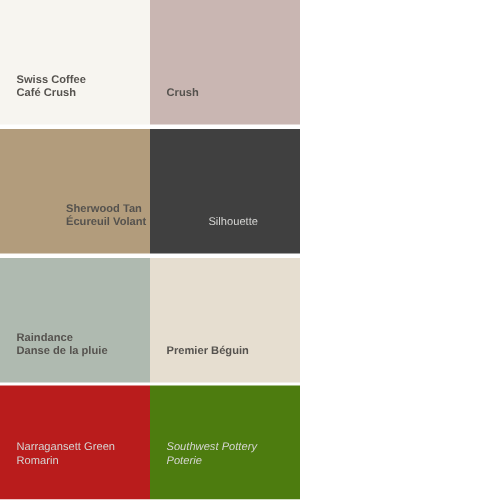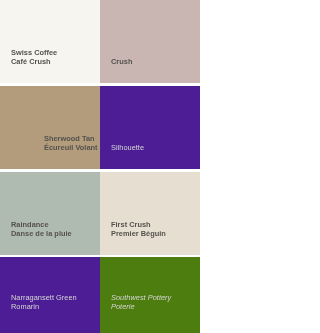--- a/index.html
+++ b/index.html
@@ -85,42 +85,41 @@
         </div>
       </div>
     </div>
     <div class="swatch-row row-1">
       <div class="swatch dark-text" style="background: rgb(178, 156, 124); padding-left: 44px;">
         <div class="swatch-label">
           <span class="swatch-name-en">Sherwood Tan</span>
           <span class="swatch-name-fr">Écureuil Volant</span>
         </div>
       </div>
-      <div class="swatch light-text" style="background: #4c1d95;">
+      <div class="swatch light-text" style="background: #404040; text-align: center;">
         <div class="swatch-label">
           <span class="swatch-name-en">Silhouette</span>
         </div>
       </div>
     </div>
     <div class="swatch-row row-2">
       <div class="swatch dark-text" style="background: rgb(175, 186, 176);">
         <div class="swatch-label">
           <span class="swatch-name-en">Raindance</span>
           <span class="swatch-name-fr">Danse de la pluie</span>
         </div>
       </div>
       <div class="swatch dark-text" style="background: rgb(230, 222, 208);">
         <div class="swatch-label">
-          <span class="swatch-name-en">First Crush</span>
           <span class="swatch-name-fr">Premier Béguin</span>
         </div>
       </div>
     </div>
     <div class="swatch-row row-3">
-      <div class="swatch light-text" style="background: #4c1d95;">
+      <div class="swatch light-text" style="background: #b91c1c;">
         <div class="swatch-label">
           <span class="swatch-name-en">Narragansett Green</span>
           <span class="swatch-name-fr">Romarin</span>
         </div>
       </div>
       <div class="swatch light-text" style="background: #4d7c0f; font-style: italic;">
         <div class="swatch-label">
           <span class="swatch-name-en">Southwest Pottery</span>
           <span class="swatch-name-fr">Poterie</span>
         </div>

